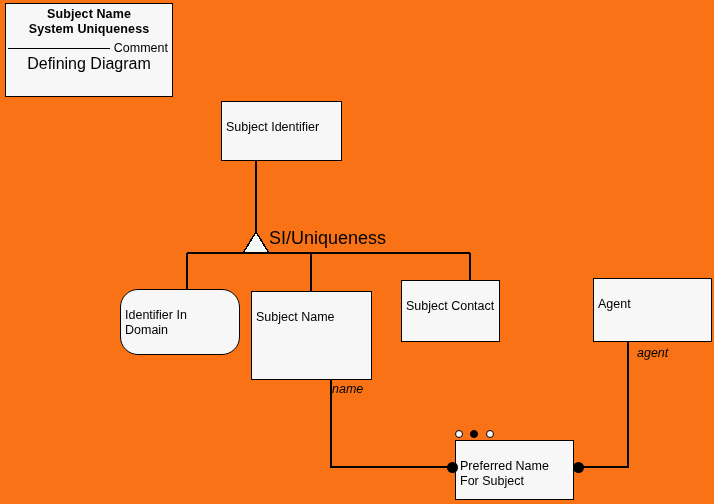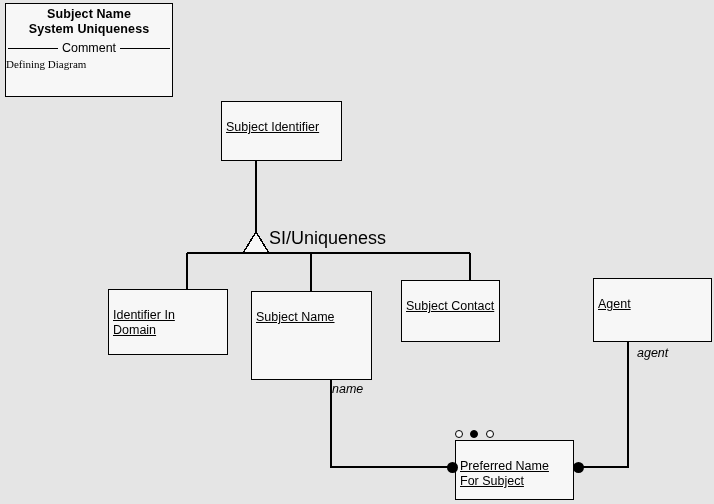--- a/index.html
+++ b/index.html
@@ -4,21 +4,21 @@
 <style>
   html, body {
     margin: 0;
     padding: 0;
     background: #ffffff;
   }
   #canvas {
     position: relative;
     width: 714px;
     height: 504px;
-    background: #e5e5e5;
+    background: #f97316;
     overflow: hidden;
     font-family: "Liberation Sans", sans-serif;
   }
   svg#wires {
     position: absolute;
     left: 0;
     top: 0;
     width: 714px;
     height: 504px;
     pointer-events: none;
@@ -26,21 +26,20 @@
   .ebox {
     position: absolute;
     box-sizing: border-box;
     border: 1.5px solid #000000;
     background: #f7f7f7;
     font-size: 12.5px;
     line-height: 15px;
     color: #000000;
     padding: 3px 0 0 4px;
     white-space: pre-line;
-    text-decoration: underline;
   }
   
   #title-block {
     position: absolute;
     left: 5px;
     top: 3px;
     width: 168px;
     height: 94px;
     box-sizing: border-box;
     border: 1.5px solid #000000;
@@ -65,33 +64,32 @@
     left: 2px;
     right: 2px;
     top: 8px;
     border-top: 1.3px solid #000000;
   }
   .divider-row .rule-label {
     position: absolute;
     left: 0;
     right: 0;
     top: 0;
+    text-align: right;
+    font-size: 12.5px;
+    line-height: 16px;
+  }
+  .divider-row .rule-label span {
+    background: #f7f7f7;
+    padding: 0 4px;
+  }
+  #title-block .subline {
     text-align: center;
-    font-size: 12.5px;
+    font-size: 16px;
     line-height: 16px;
-  }
-  .divider-row .rule-label span {
-    background: #f7f7f7;
-    padding: 0 4px;
-  }
-  #title-block .subline {
-    text-align: left;
-    font-size: 11px;
-    line-height: 16px;
-    font-family: Liberation Serif, serif;
   }
   
   .role-label {
     position: absolute;
     font-style: italic;
     font-size: 12.5px;
     color: #000000;
     white-space: nowrap;
   }
   .junction-label {
@@ -156,21 +154,21 @@
         <span>Comment</span>
       </div>
     </div>
     <div class="subline">Defining Diagram</div>
   </div>
 
   <div class="ebox" style="left:221px; top:101px; width:121px; height:60px;">
     <span>Subject Identifier</span>
   </div>
 
-  <div class="ebox" style="left:108px; top:289px; width:120px; height:66px;">
+  <div class="ebox" style="left:120px; top:289px; width:120px; height:66px;border-radius:18px;">
     <span>Identifier In
 Domain</span>
   </div>
 
   <div class="ebox" style="left:251px; top:291px; width:121px; height:89px;">
     <span>Subject Name</span>
   </div>
 
   <div class="ebox" style="left:401px; top:280px; width:99px; height:62px;">
     <span>Subject Contact</span>

